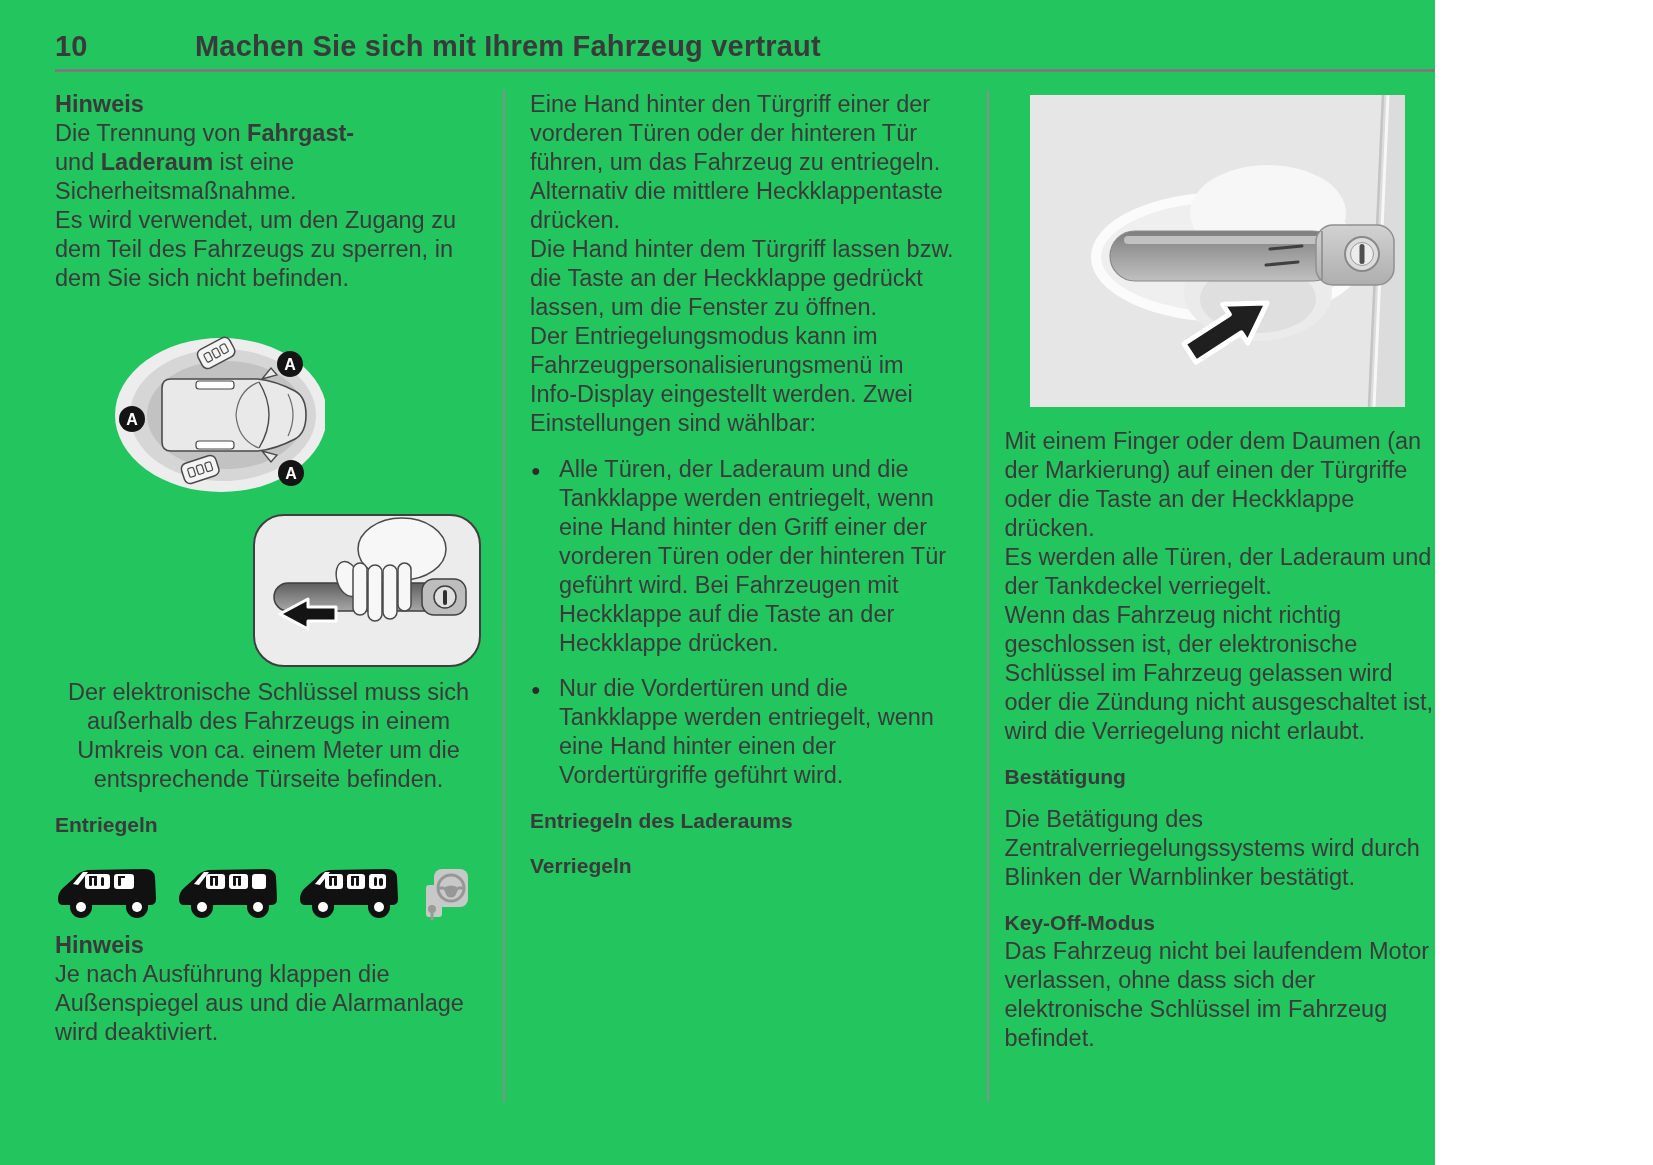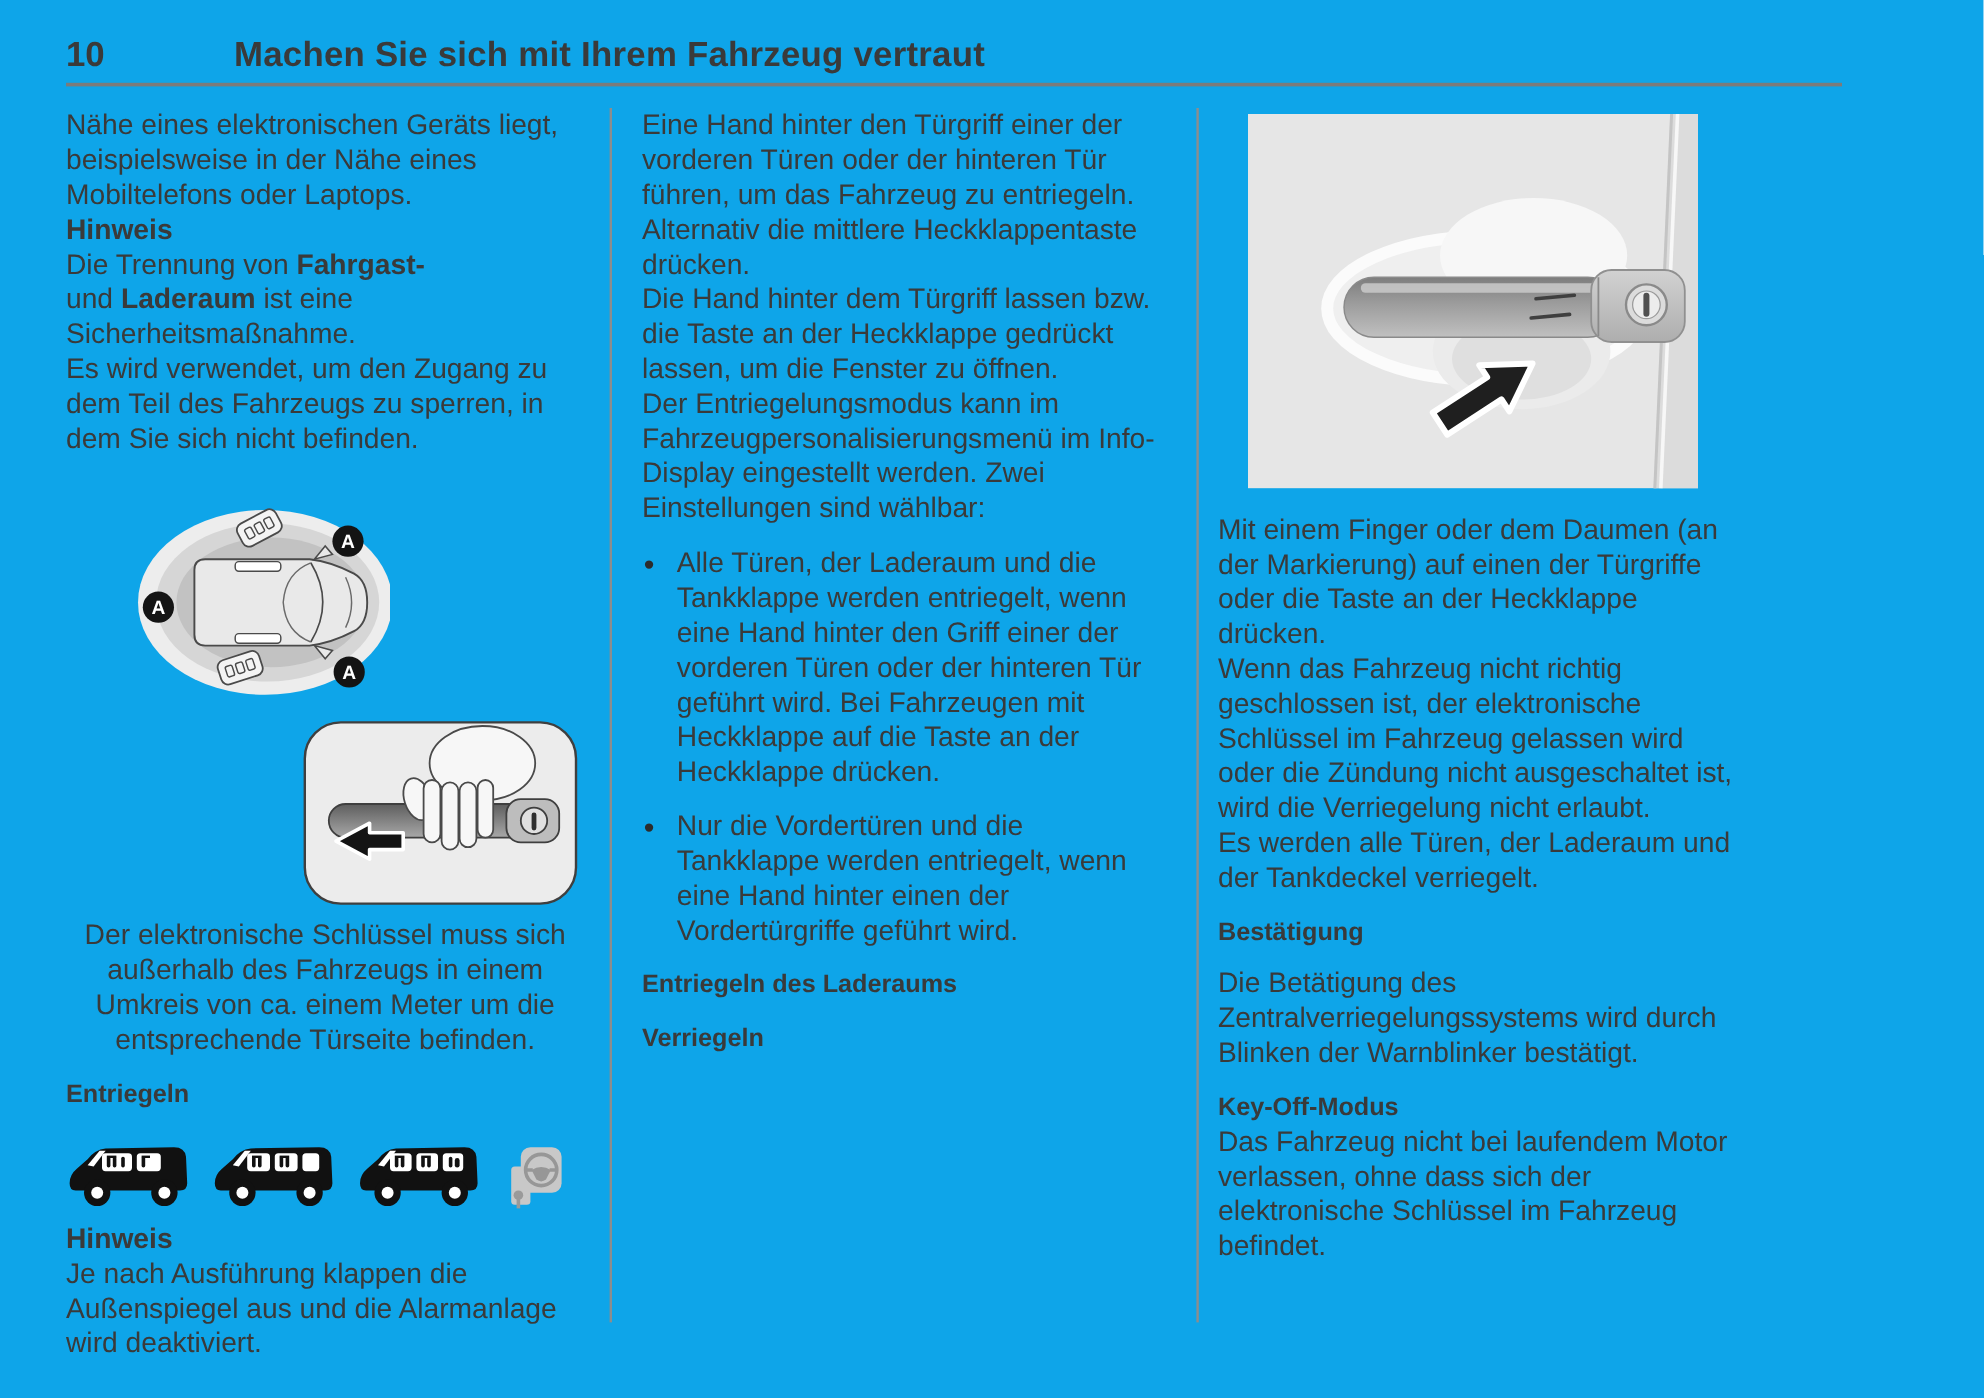--- a/index.html
+++ b/index.html
@@ -1,16 +1,16 @@
 <!DOCTYPE html>
 <html lang="de"><head>
 <meta charset="utf-8">
 <style>
   html,body{margin:0;padding:0;background:#fff;}
-  .page{position:relative;width:1653px;height:1165px;background:#0ea5e9;overflow:hidden;
+  .page{position:relative;width:1435px;height:1165px;background:#22c55e;overflow:hidden;
         font-family:"Liberation Sans",sans-serif;color:#3a3a3a;}
   .hdr{display:flex;align-items:baseline;padding:30px 0 0 55px;}
   .pgnum{font-size:29px;font-weight:bold;width:140px;}
   .title{font-size:29px;font-weight:bold;letter-spacing:.2px;}
   .rule{margin:6px 0 0 55px;width:1480px;height:3px;background:#7b7b7b;}
   .cols{display:flex;align-items:flex-start;padding-left:55px;margin-top:18px;}
   .col{width:432px;font-size:23.5px;line-height:29px;}
   .col.c3{width:436px;}
   .vsep{width:2px;height:1012px;background:#8d8d8d;flex:0 0 auto;}
   .vs1{margin-left:21px;}
@@ -40,21 +40,20 @@
 
   <div class="hdr">
     <span class="pgnum">10</span>
     <span class="title">Machen Sie sich mit Ihrem Fahrzeug vertraut</span>
   </div>
   <div class="rule"></div>
 
   <div class="cols">
 
     <section class="col c1">
-      <p>Nähe eines elektronischen Geräts liegt, beispielsweise in der Nähe eines Mobiltelefons oder Laptops.</p>
       <p class="note">Hinweis</p>
       <p><span>Die Trennung von </span><span class="b">Fahrgast-</span><br><span>und </span><span class="b">Laderaum</span><span> ist eine</span><br><span>Sicherheitsmaßnahme.</span></p>
       <p>Es wird verwendet, um den Zugang zu dem Teil des Fahrzeugs zu sperren, in dem Sie sich nicht befinden.</p>
 
       <figure class="fig-car">
         <svg width="215" height="160" viewBox="0 0 215 160">
           <ellipse cx="111" cy="80" rx="106" ry="77" fill="#ededed"></ellipse>
           <ellipse cx="113" cy="80" rx="93" ry="66" fill="#d6d6d6"></ellipse>
           <ellipse cx="116" cy="80" rx="79" ry="54" fill="#c2c2c2"></ellipse>
 
@@ -257,22 +256,22 @@
           <line x1="240" y1="154" x2="272" y2="151" stroke="#3f3f3f" stroke-width="3" stroke-linecap="round"></line>
           <line x1="236" y1="170" x2="268" y2="167" stroke="#3f3f3f" stroke-width="3" stroke-linecap="round"></line>
 
           <g transform="translate(160,258) rotate(-33)">
             <path d="M0,-11 L54,-11 L54,-23 L92,0 L54,23 L54,11 L0,11 Z" fill="#1f1f1f" stroke="#ffffff" stroke-width="5" stroke-linejoin="round"></path>
           </g>
         </svg>
       </figure>
 
       <p>Mit einem Finger oder dem Daumen (an der Markierung) auf einen der Türgriffe oder die Taste an der Heckklappe drücken.</p>
+      <p>Es werden alle Türen, der Laderaum und der Tankdeckel verriegelt.</p>
       <p>Wenn das Fahrzeug nicht richtig geschlossen ist, der elektronische Schlüssel im Fahrzeug gelassen wird oder die Zündung nicht ausgeschaltet ist, wird die Verriegelung nicht erlaubt.</p>
-      <p>Es werden alle Türen, der Laderaum und der Tankdeckel verriegelt.</p>
       <h2 class="h">Bestätigung</h2>
       <p>Die Betätigung des Zentralverriegelungssystems wird durch Blinken der Warnblinker bestätigt.</p>
       <h2 class="h tight">Key-Off-Modus</h2>
       <p>Das Fahrzeug nicht bei laufendem Motor verlassen, ohne dass sich der elektronische Schlüssel im Fahrzeug befindet.</p>
     </section>
 
   </div>
 </div>
 
 </body></html>

